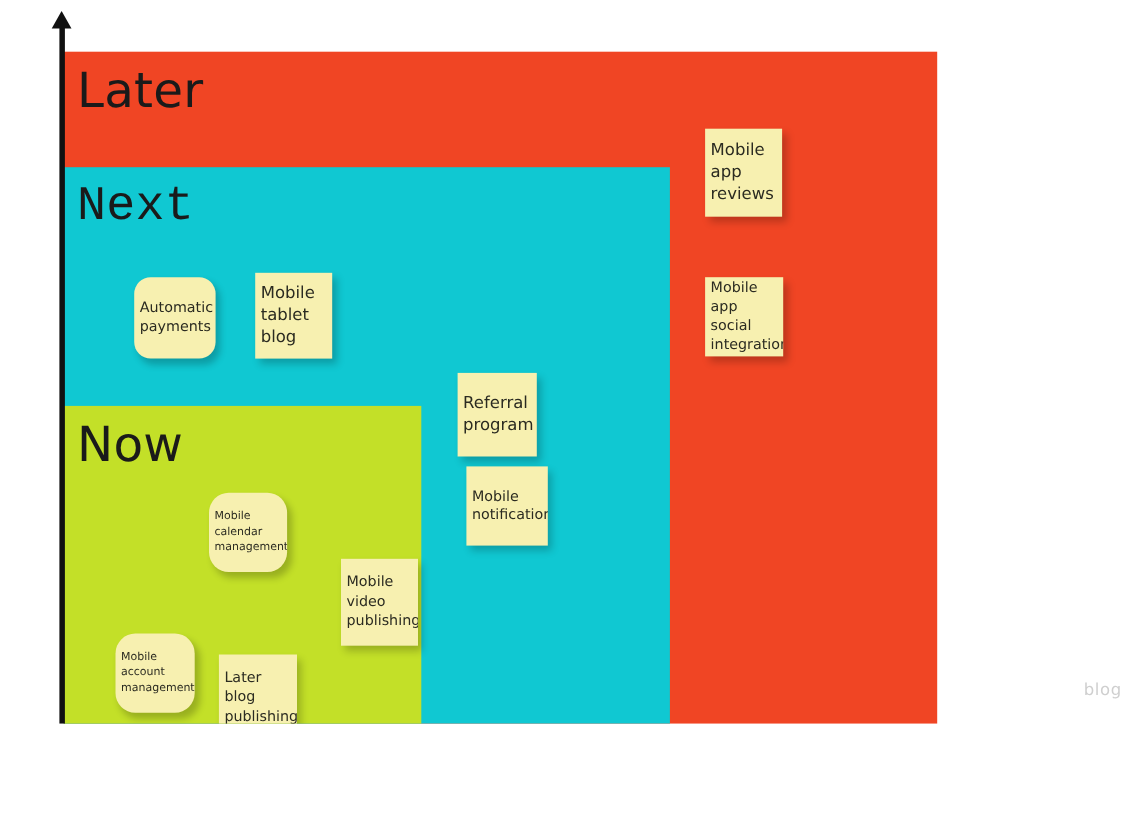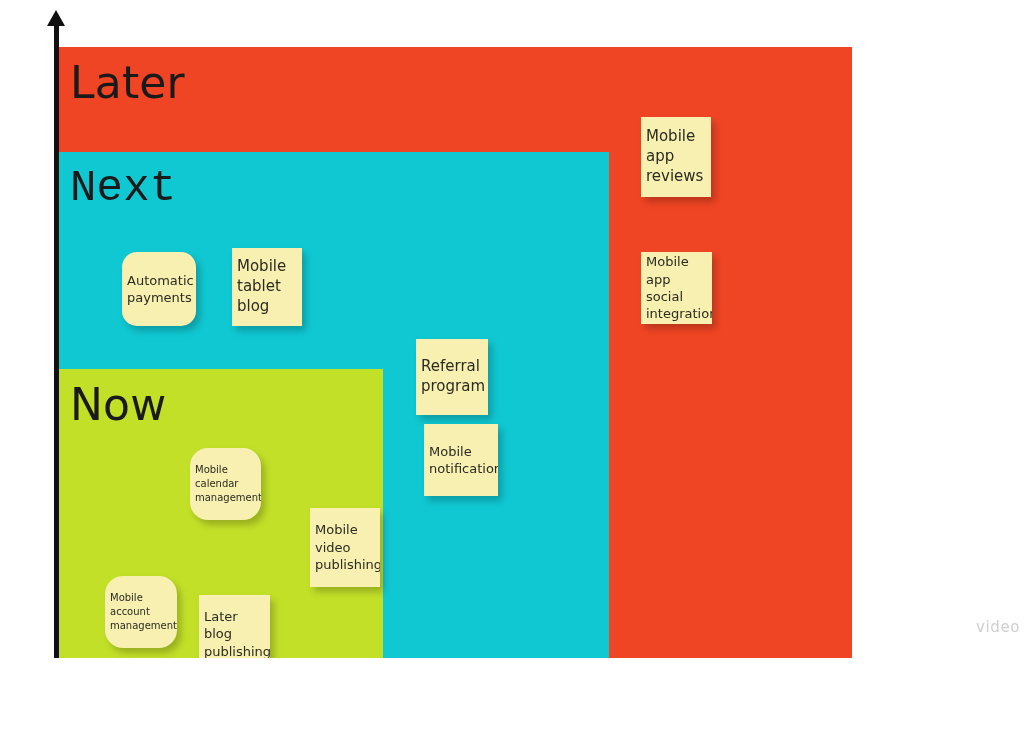--- a/index.html
+++ b/index.html
@@ -169,14 +169,14 @@
       <div class="note sz-md" style="left: 641px; top: 252px; width: 71px; height: 72px; background: rgb(247, 240, 176);">
         <span>Mobile app social integration</span>
       </div>
     </div>
 
   <div class="axis-line" id="y-axis-line"></div>
   <div class="axis-arrow" id="y-axis-arrow"></div>
   <div class="axis-line" id="x-axis-line"></div>
   <div class="axis-arrow" id="x-axis-arrow"></div>
 
-  <div id="watermark">video</div>
+  <div id="watermark">blog</div>
 </div>
 
 </body></html>

